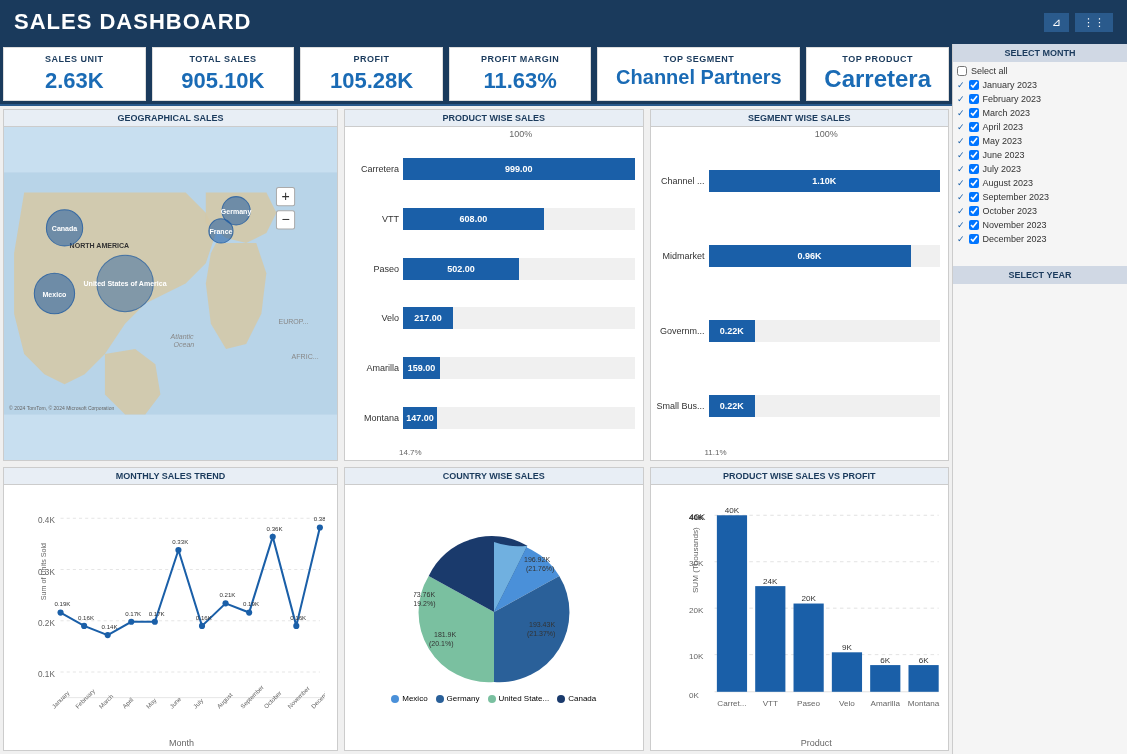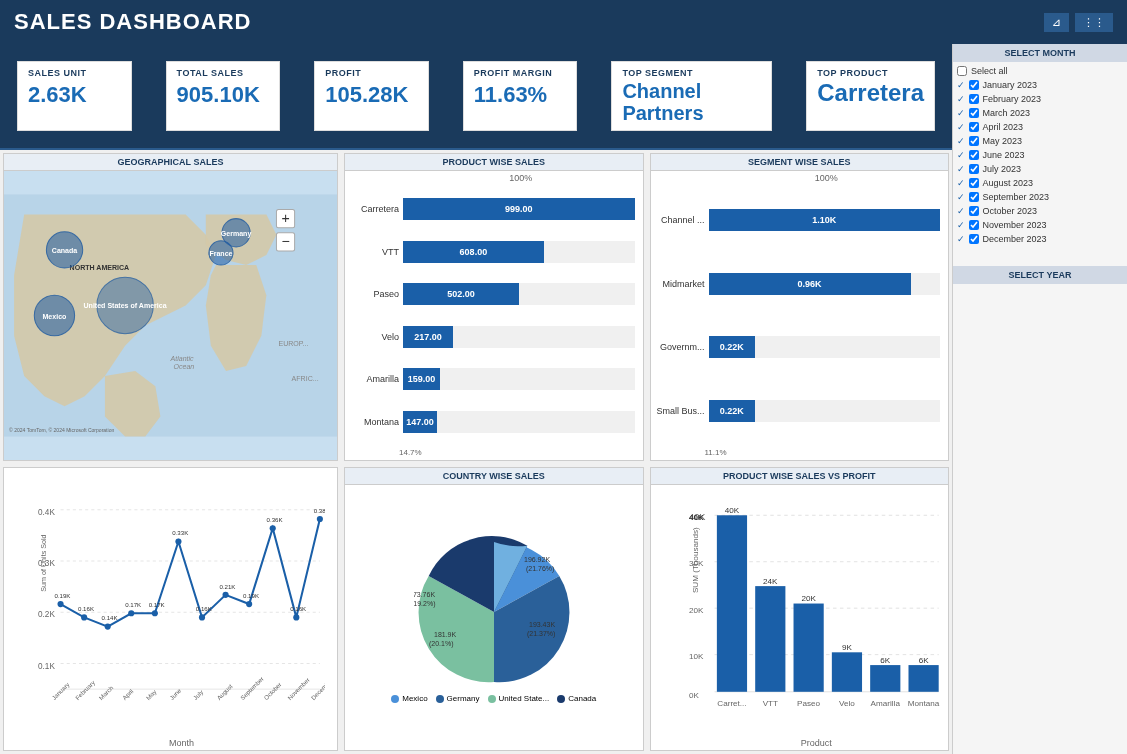--- a/index.html
+++ b/index.html
@@ -6,21 +6,21 @@
     body { font-family: 'Segoe UI', Arial, sans-serif; background: #f0f0f0; width: 1127px; height: 754px; overflow: hidden; }
 
     .header { background: #1a3a5c; color: white; padding: 8px 14px; font-size: 22px; font-weight: 900; letter-spacing: 1px; height: 44px; display: flex; align-items: center; }
 
     .main-content { display: flex; height: calc(754px - 44px); }
 
     .left-panel { flex: 1; display: flex; flex-direction: column; }
 
     
     .kpi-row { display: flex; background: #1a3a5c; border-bottom: 2px solid #2a5a8c; }
-    .kpi-card { flex: 1; background: white; margin: 17px; padding: 6px 10px; text-align: left; border: 1px solid #ddd; }
+    .kpi-card { flex: 1; background: white; margin: 3px; padding: 6px 10px; text-align: center; border: 1px solid #ddd; }
     .kpi-label { font-size: 9px; font-weight: 700; color: #1a3a5c; text-transform: uppercase; letter-spacing: 0.5px; }
     .kpi-value { font-size: 22px; font-weight: 700; color: #1a6bb5; margin-top: 4px; }
     .kpi-card.segment { flex: 1.5; }
     .kpi-segment-value { font-size: 20px; font-weight: 700; color: #1a6bb5; margin-top: 2px; line-height: 1.1; }
 
     
     .charts-row { display: flex; flex: 1; min-height: 0; justify-content: space-between; }
 
     
     .geo-panel { width: 335px; border: 1px solid #ccc; margin: 3px; background: white; display: flex; flex-direction: column; }
@@ -216,20 +216,21 @@
   </div>
           </div>
         <div style="padding:1px 4px 3px 54px; font-size:8px; color:#666;">11.1%</div>
       </div>
 
     </div>
 
     <div class="bottom-row">
 
       <div class="trend-panel">
+        <div class="panel-title">MONTHLY SALES TREND</div>
         <div style="flex:1; position:relative; padding:4px 12px 18px 34px;">
           <svg width="100%" height="100%" viewBox="0 0 280 200">
 
             <text x="0" y="15" font-size="8" fill="#666">0.4K</text>
             <text x="0" y="65" font-size="8" fill="#666">0.3K</text>
             <text x="0" y="115" font-size="8" fill="#666">0.2K</text>
             <text x="0" y="165" font-size="8" fill="#666">0.1K</text>
 
             <line x1="22" y1="10" x2="275" y2="10" stroke="#ccc" stroke-dasharray="3,3" stroke-width="0.5"></line>
             <line x1="22" y1="60" x2="275" y2="60" stroke="#ccc" stroke-dasharray="3,3" stroke-width="0.5"></line>

